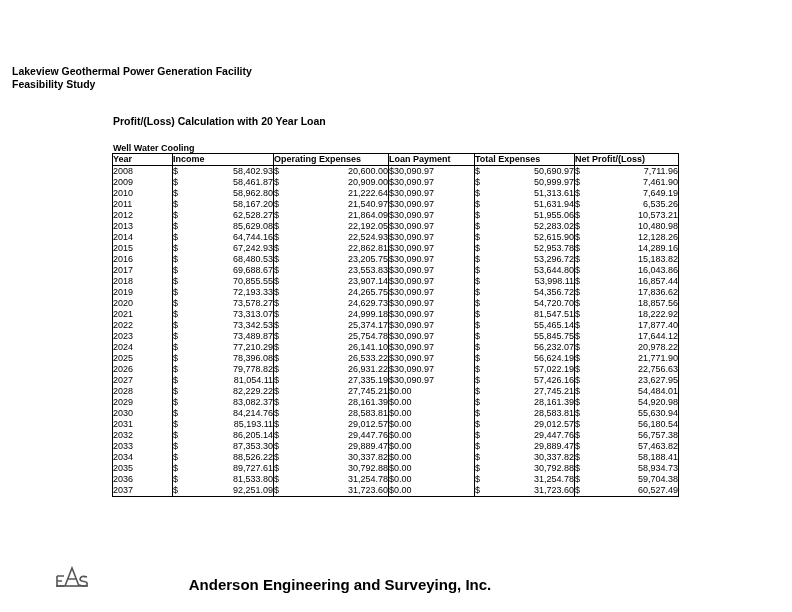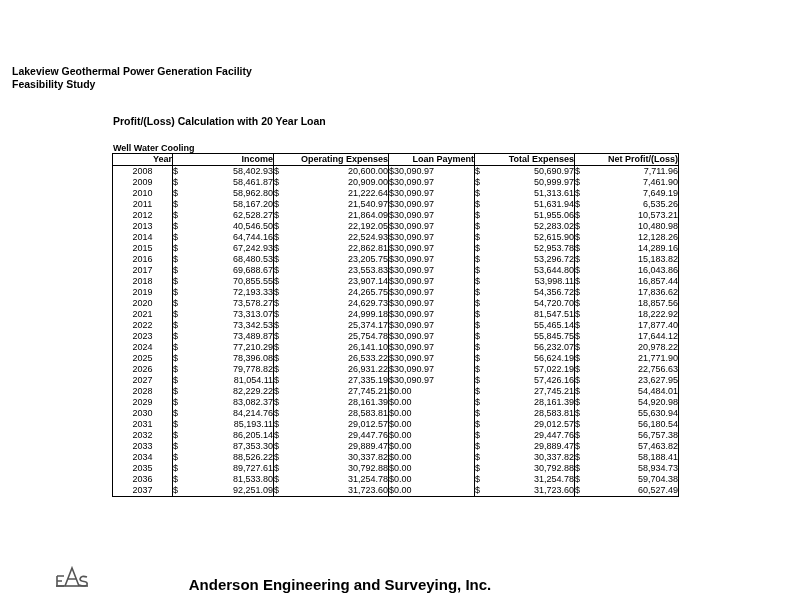--- a/index.html
+++ b/index.html
@@ -22,29 +22,29 @@
       font-weight: bold; font-size: 9px;
     }
     table.data {
       position: absolute; left: 112px; top: 153px;
       border-collapse: collapse;
       border: 1px solid #000;
       font-size: 9px; line-height: 11px;
       table-layout: fixed;
     }
     table.data th {
-      font-weight: bold; text-align: right; padding: 0;
+      font-weight: bold; text-align: left; padding: 0;
       border-bottom: 1px solid #000;
       border-right: 1px solid #000;
       height: 11px;
     }
     table.data td {
       padding: 0; height: 10.9px; white-space: nowrap;
     }
-    td.year { text-align: center; border-right: 1px solid #000; }
+    td.year { border-right: 1px solid #000; }
     td.cur { text-align: left; padding-left: 6px; }
     td.num { text-align: right; padding-right: 3px; border-right: 1px solid #000; }
     td.loan { text-align: left; padding-right: 4px; border-right: 1px solid #000; }
     col.c-year { width: 60px; }
     col.c-inc-s { width: 20px; } col.c-inc { width: 81px; }
     col.c-op-s { width: 20px; } col.c-op { width: 95px; }
     col.c-loan { width: 86px; }
     col.c-tot-s { width: 20px; } col.c-tot { width: 80px; }
     col.c-net-s { width: 20px; } col.c-net { width: 84px; }
     .logo { position: absolute; left: 54px; top: 566px; width: 36px; height: 22px; }
@@ -141,21 +141,21 @@
         <td class="num">21,864.09</td>
         <td class="loan">$30,090.97</td>
         <td class="cur">$</td>
         <td class="num">51,955.06</td>
         <td class="cur">$</td>
         <td class="num">10,573.21</td>
       </tr>
       <tr>
         <td class="year">2013</td>
         <td class="cur">$</td>
-        <td class="num">40,546.50</td>
+        <td class="num">85,629.08</td>
         <td class="cur">$</td>
         <td class="num">22,192.05</td>
         <td class="loan">$30,090.97</td>
         <td class="cur">$</td>
         <td class="num">52,283.02</td>
         <td class="cur">$</td>
         <td class="num">10,480.98</td>
       </tr>
       <tr>
         <td class="year">2014</td>

